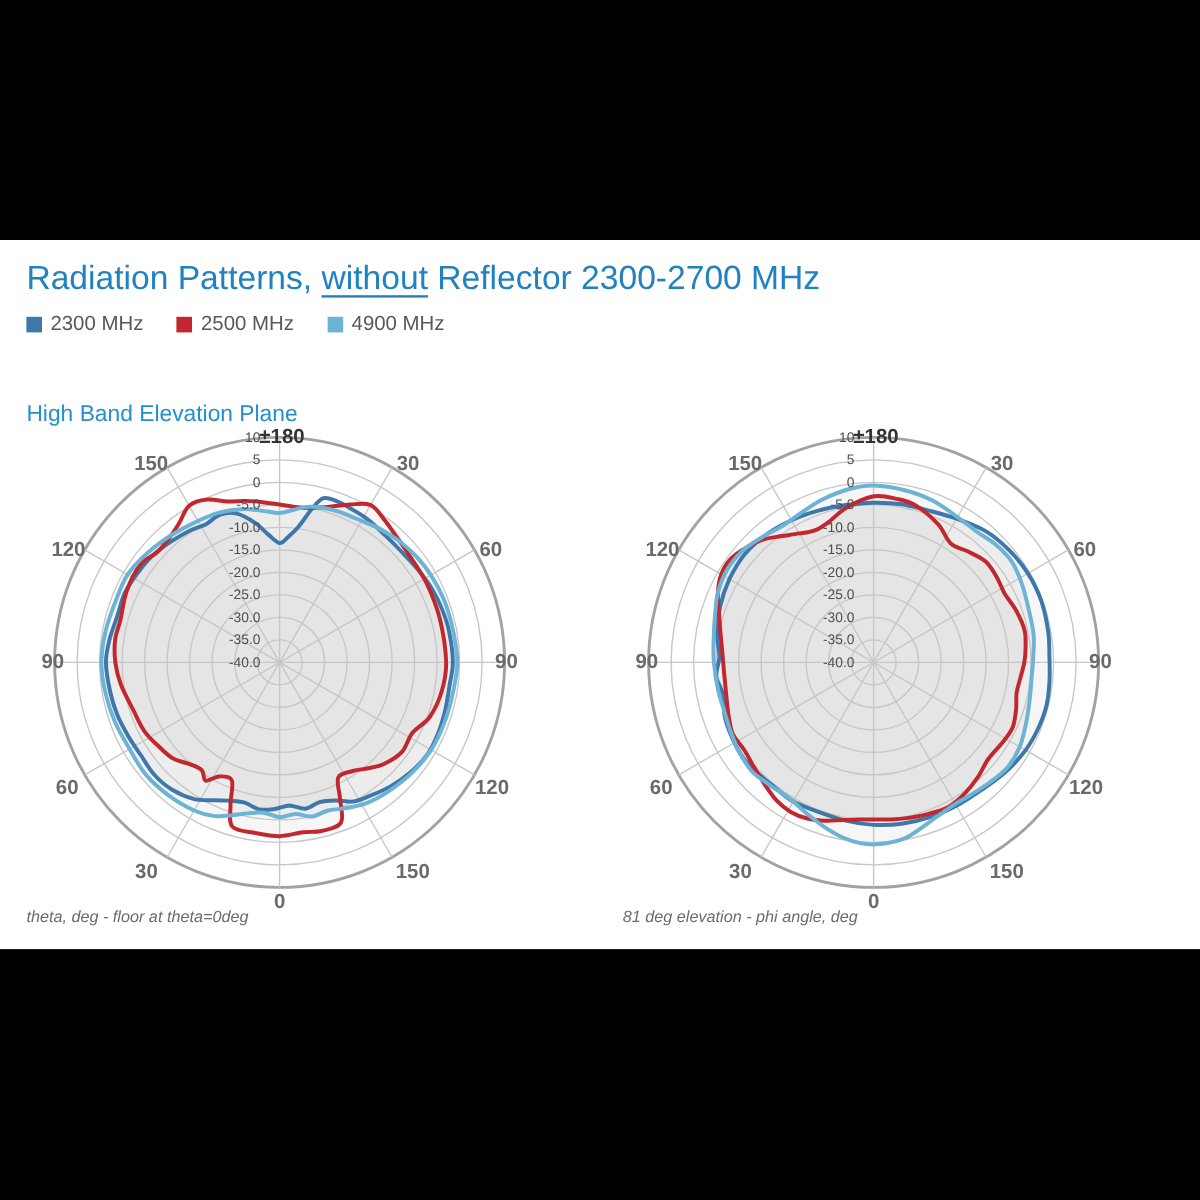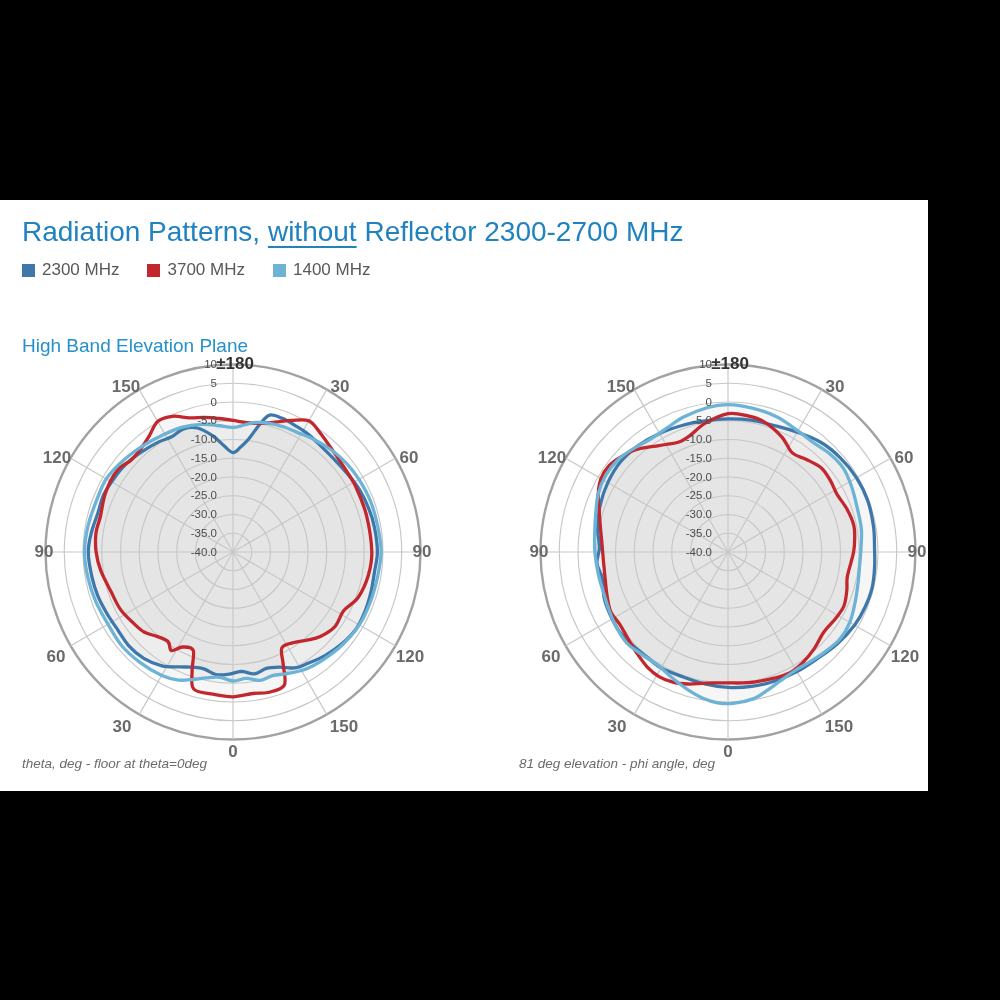--- a/index.html
+++ b/index.html
@@ -1,16 +1,16 @@
 <!DOCTYPE html>
 <html><head>
 <meta charset="utf-8">
 <style>
   html,body{margin:0;padding:0;background:#000;}
-  #frame{position:relative;width:928px;height:1000px;background:#84cc16;overflow:hidden;
+  #frame{position:relative;width:1000px;height:1000px;background:#84cc16;overflow:hidden;
          font-family:"Liberation Sans", sans-serif;}
   #matte-top{position:absolute;left:0;top:0;width:1000px;height:200px;background:#000;}
   #matte-bottom{position:absolute;left:0;top:791px;width:1000px;height:209px;background:#000;}
   #content{position:absolute;left:0;top:200px;width:1000px;height:591px;background:#fff;}
   #page-title{position:absolute;left:22px;top:16px;font-size:28px;font-weight:400;
               color:#2082c0;letter-spacing:0px;white-space:nowrap;}
   #page-title .u{text-decoration:underline;text-underline-offset:5px;text-decoration-thickness:2px;}
   #legend{position:absolute;left:22px;top:60px;display:flex;gap:28px;align-items:center;}
   .legend-item{display:flex;align-items:center;gap:7px;}
   .legend-swatch{width:13px;height:13px;display:inline-block;}
@@ -37,25 +37,25 @@
   <div id="content">
     <div id="page-title"><span>Radiation Patterns, </span><span class="u">without</span><span> Reflector 2300-2700 MHz</span></div>
 
     <div id="legend">
       <div class="legend-item">
         <span class="legend-swatch" style="background:#3e78ab"></span>
         <span class="legend-label">2300 MHz</span>
       </div>
       <div class="legend-item">
         <span class="legend-swatch" style="background:#c1272d"></span>
-        <span class="legend-label">3700 MHz</span>
+        <span class="legend-label">2500 MHz</span>
       </div>
       <div class="legend-item">
         <span class="legend-swatch" style="background:#6cb3d5"></span>
-        <span class="legend-label">1400 MHz</span>
+        <span class="legend-label">4900 MHz</span>
       </div>
     </div>
 
     <div class="subtitle" id="subtitle-left">High Band Elevation Plane</div>
 
     <svg id="chart-left" class="chart-svg" viewBox="0 0 466 452">
         <path d="M233.0,126.6C235.8,126.9 237.7,123.6 240.3,121.3C243.0,118.9 245.6,116.7 248.9,112.7C252.2,108.8 256.8,101.6 260.3,97.6C263.8,93.7 266.1,90.0 269.7,89.1C273.3,88.2 277.6,90.4 281.7,92.1C285.9,93.8 290.6,96.7 294.8,99.3C299.0,101.8 302.7,103.8 307.1,107.4C311.6,110.9 316.8,116.1 321.5,120.6C326.1,125.0 330.6,129.5 335.0,134.2C339.4,138.8 343.9,143.4 348.0,148.4C352.2,153.4 356.3,158.6 359.7,164.2C363.1,169.8 366.1,175.8 368.5,182.0C371.0,188.1 373.0,193.7 374.4,201.1C375.9,208.4 377.4,218.5 377.4,226.0C377.4,233.5 375.5,239.3 374.5,245.9C373.4,252.5 372.6,259.1 371.1,265.6C369.5,272.1 367.7,278.7 365.2,284.9C362.7,291.1 359.9,297.5 356.1,302.9C352.2,308.4 347.2,313.2 342.2,317.6C337.1,322.0 331.5,325.8 325.8,329.1C320.2,332.4 313.3,335.2 308.1,337.3C302.9,339.4 299.4,341.3 294.6,341.9C289.9,342.5 284.2,341.0 279.5,341.1C274.8,341.2 270.6,341.3 266.4,342.4C262.2,343.6 258.7,347.4 254.5,347.9C250.3,348.4 245.6,345.3 241.3,345.3C237.1,345.4 233.0,347.6 228.7,348.2C224.5,348.7 219.9,349.4 215.8,348.5C211.6,347.6 208.0,344.0 203.9,342.8C199.8,341.6 195.1,341.6 191.1,341.2C187.0,340.9 184.3,341.1 179.4,340.9C174.6,340.6 167.8,341.3 161.9,339.9C155.9,338.4 149.3,335.6 143.8,332.3C138.3,329.0 133.1,324.6 128.8,319.8C124.4,315.1 121.3,309.2 117.7,303.8C114.0,298.4 110.2,293.1 106.9,287.5C103.6,281.8 100.3,276.0 97.8,269.9C95.3,263.8 93.5,258.2 91.9,250.9C90.3,243.6 88.3,233.5 88.3,226.0C88.2,218.5 89.9,212.6 91.5,206.1C93.1,199.7 95.8,193.5 97.8,187.2C99.9,181.0 101.1,174.4 103.8,168.5C106.6,162.6 110.5,157.1 114.4,151.9C118.2,146.6 122.3,141.5 127.0,137.1C131.7,132.6 137.1,128.9 142.4,125.4C147.7,121.9 153.9,118.4 158.8,115.9C163.7,113.5 167.6,112.9 171.7,110.8C175.8,108.6 179.0,104.4 183.3,102.9C187.6,101.5 192.6,100.9 197.4,102.0C202.3,103.1 208.1,106.7 212.5,109.7C216.9,112.6 220.3,116.7 223.7,119.5C227.1,122.4 230.2,126.3 233.0,126.6Z" fill="rgba(128,128,128,0.07)" stroke="none"></path>
         <path d="M233.0,94.4C237.6,95.1 242.0,96.1 246.6,96.6C251.2,97.1 255.6,97.3 260.4,97.3C265.1,97.2 270.0,96.6 275.2,96.2C280.4,95.7 286.0,94.7 291.6,94.4C297.2,94.2 304.0,92.8 308.8,94.8C313.5,96.8 316.0,101.7 319.8,106.5C323.7,111.3 328.1,117.9 332.0,123.5C335.9,129.1 339.2,133.7 343.2,139.9C347.2,146.1 351.9,152.3 355.8,160.7C359.7,169.1 364.0,179.3 366.7,190.2C369.3,201.1 371.5,216.1 371.8,226.0C372.0,235.9 370.4,242.2 368.2,249.8C365.9,257.4 362.2,265.7 358.1,271.5C354.0,277.4 347.4,280.0 343.6,284.8C339.8,289.6 339.1,296.0 335.2,300.3C331.4,304.5 325.1,308.1 320.4,310.4C315.7,312.7 311.4,313.2 307.0,314.2C302.6,315.2 298.2,315.2 294.0,316.5C289.8,317.8 283.6,318.1 281.9,321.9C280.1,325.7 282.9,332.8 283.3,339.1C283.7,345.3 286.8,354.8 284.2,359.4C281.6,364.0 273.2,365.1 268.0,366.5C262.8,367.8 258.7,366.8 252.9,367.5C247.0,368.2 239.6,370.6 233.0,370.8C226.4,370.9 219.6,369.5 213.0,368.2C206.5,366.9 197.2,366.9 193.7,363.0C190.2,359.1 192.2,351.2 192.1,344.8C192.0,338.4 194.8,328.4 193.2,324.4C191.6,320.4 186.1,321.0 182.5,321.0C178.8,321.1 173.8,325.5 171.4,324.6C169.0,323.7 170.4,317.9 168.0,315.5C165.6,313.1 160.9,312.0 157.0,310.4C153.0,308.9 148.2,308.4 144.1,306.0C140.0,303.7 136.5,300.1 132.6,296.3C128.6,292.6 124.0,288.5 120.4,283.4C116.8,278.3 114.3,272.1 111.0,265.6C107.8,259.2 103.3,251.2 100.8,244.6C98.3,238.0 96.9,232.3 96.1,226.0C95.3,219.7 95.3,212.7 96.0,206.7C96.7,200.8 98.8,197.2 100.4,190.5C102.0,183.8 102.8,174.2 105.6,166.6C108.3,158.9 112.6,150.1 116.9,144.7C121.1,139.3 127.1,137.7 131.0,134.2C134.9,130.6 137.4,127.1 140.4,123.2C143.4,119.2 146.2,115.0 149.0,110.4C151.9,105.8 153.7,98.8 157.6,95.4C161.6,92.1 167.3,90.9 172.6,90.3C177.9,89.7 184.1,91.7 189.4,91.9C194.7,92.1 199.5,91.3 204.4,91.4C209.3,91.5 214.2,92.0 219.0,92.5C223.7,93.0 228.4,93.7 233.0,94.4Z" fill="rgba(128,128,128,0.07)" stroke="none"></path>
         <path d="M233.0,101.5C237.4,101.4 240.3,99.8 244.1,99.0C247.9,98.1 251.6,96.7 255.9,96.4C260.2,96.1 265.3,96.6 269.9,97.3C274.5,98.1 279.1,99.4 283.6,100.8C288.0,102.3 291.6,104.0 296.7,106.1C301.9,108.3 308.8,110.8 314.6,113.7C320.3,116.7 326.1,120.1 331.5,124.0C336.8,128.0 341.9,132.5 346.5,137.3C351.1,142.2 355.0,146.8 359.0,153.3C363.1,159.7 367.7,168.0 370.8,175.9C373.9,183.7 376.0,192.1 377.8,200.5C379.5,208.8 381.2,217.5 381.1,226.0C381.1,234.5 379.2,243.1 377.4,251.5C375.6,259.8 373.4,268.1 370.4,276.0C367.4,283.9 363.9,291.9 359.3,298.9C354.8,306.0 349.0,312.5 343.0,318.3C337.0,324.1 329.5,329.6 323.4,333.7C317.2,337.8 312.2,340.7 306.1,343.0C300.1,345.3 292.7,346.6 287.1,347.6C281.6,348.7 277.6,348.3 273.1,349.4C268.6,350.5 264.8,353.9 260.3,354.4C255.8,354.9 250.8,352.3 246.3,352.4C241.7,352.5 237.4,355.2 233.0,355.0C228.6,354.8 224.3,351.8 219.8,351.3C215.4,350.8 210.5,351.5 206.3,351.8C202.0,352.1 198.7,352.9 194.1,353.3C189.5,353.7 184.0,354.7 178.6,354.1C173.3,353.4 168.2,352.3 161.8,349.4C155.3,346.5 146.9,341.6 140.2,336.6C133.5,331.6 126.9,325.9 121.5,319.5C116.2,313.1 112.2,305.5 108.0,298.2C103.7,290.9 99.3,283.7 95.9,275.9C92.6,268.1 89.8,259.9 87.9,251.6C86.0,243.3 84.5,234.5 84.5,226.0C84.5,217.5 86.0,208.7 87.9,200.4C89.8,192.1 92.8,184.0 95.9,176.1C99.0,168.2 101.7,159.9 106.3,152.9C110.9,145.9 117.3,139.7 123.6,134.2C129.8,128.6 136.7,123.8 143.6,119.4C150.5,115.1 158.4,111.2 164.9,108.1C171.4,105.1 176.5,102.8 182.6,101.2C188.6,99.5 195.3,98.6 201.2,98.3C207.0,98.0 212.2,98.9 217.5,99.5C222.8,100.0 228.6,101.6 233.0,101.5Z" fill="rgba(128,128,128,0.07)" stroke="none"></path>
         <circle cx="233" cy="226" r="18.75" fill="none" stroke="#c7c7c7" stroke-width="1.15"></circle>

